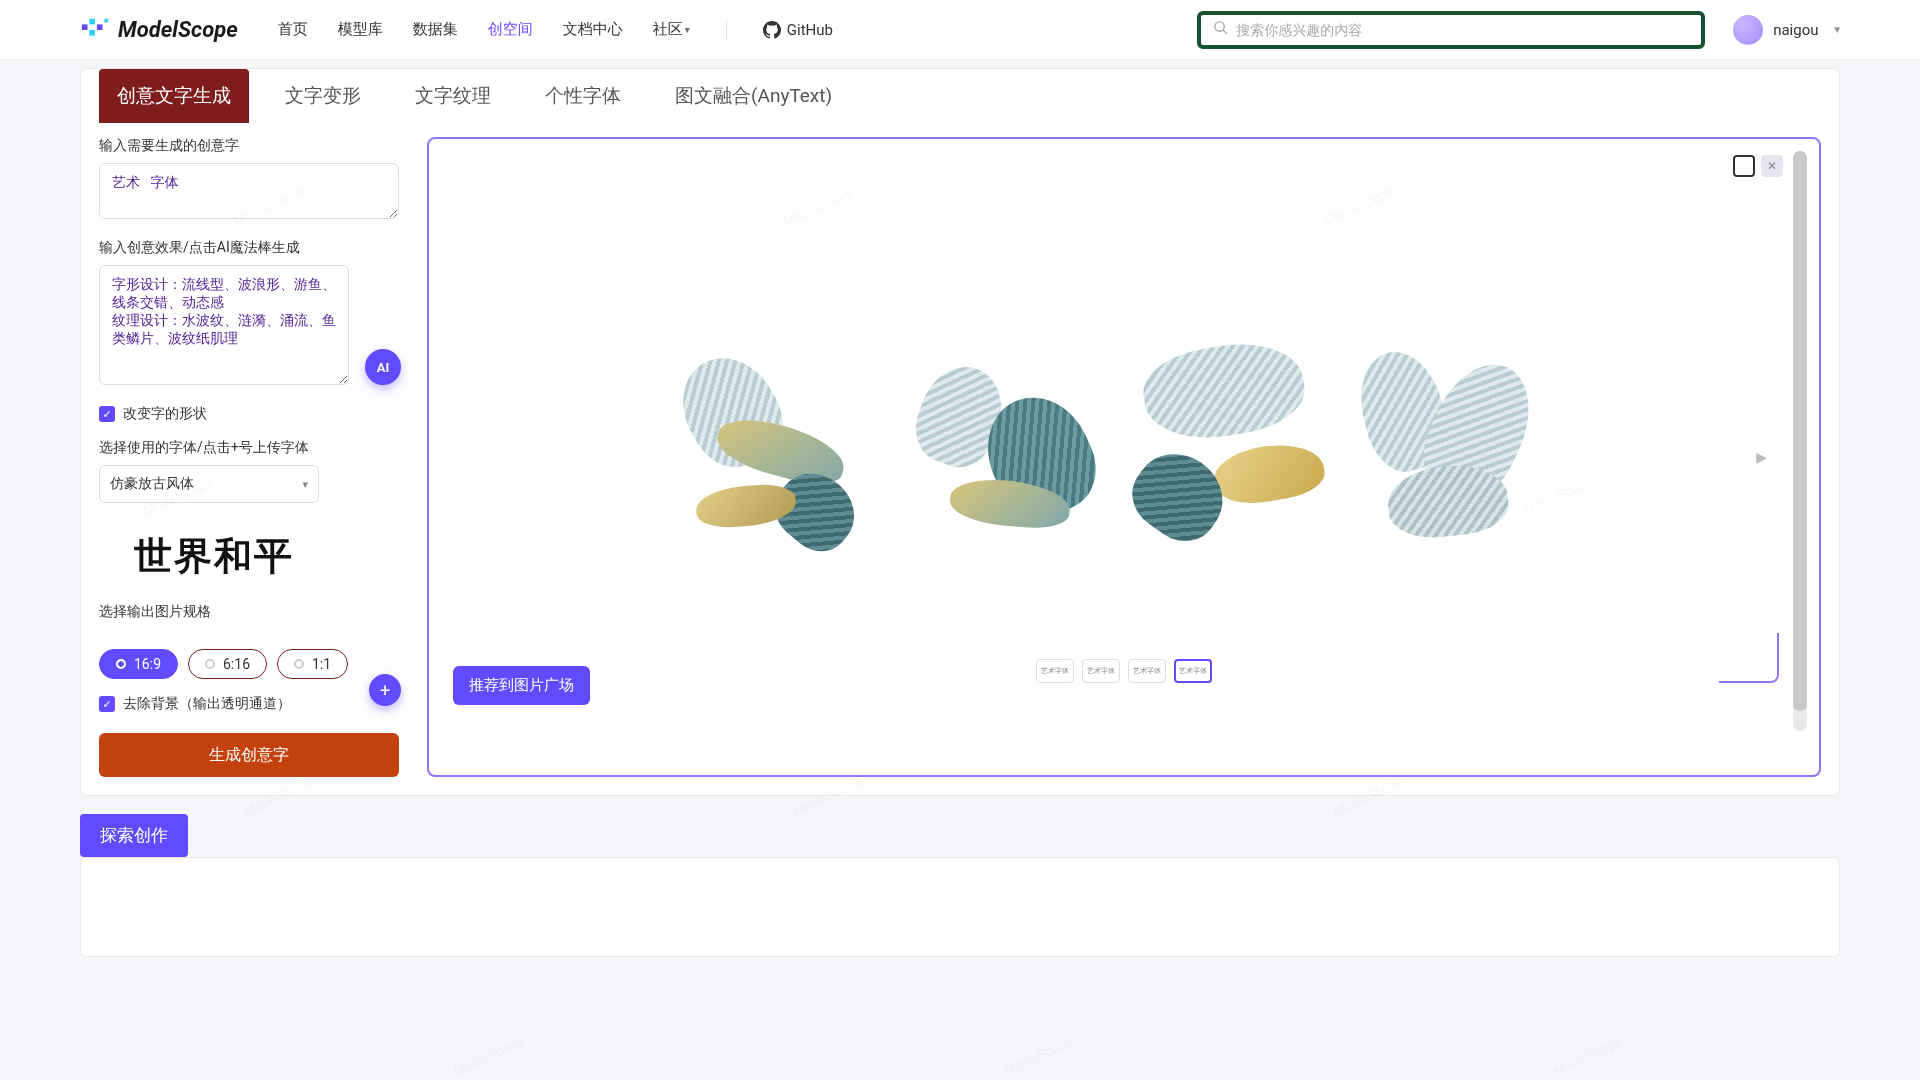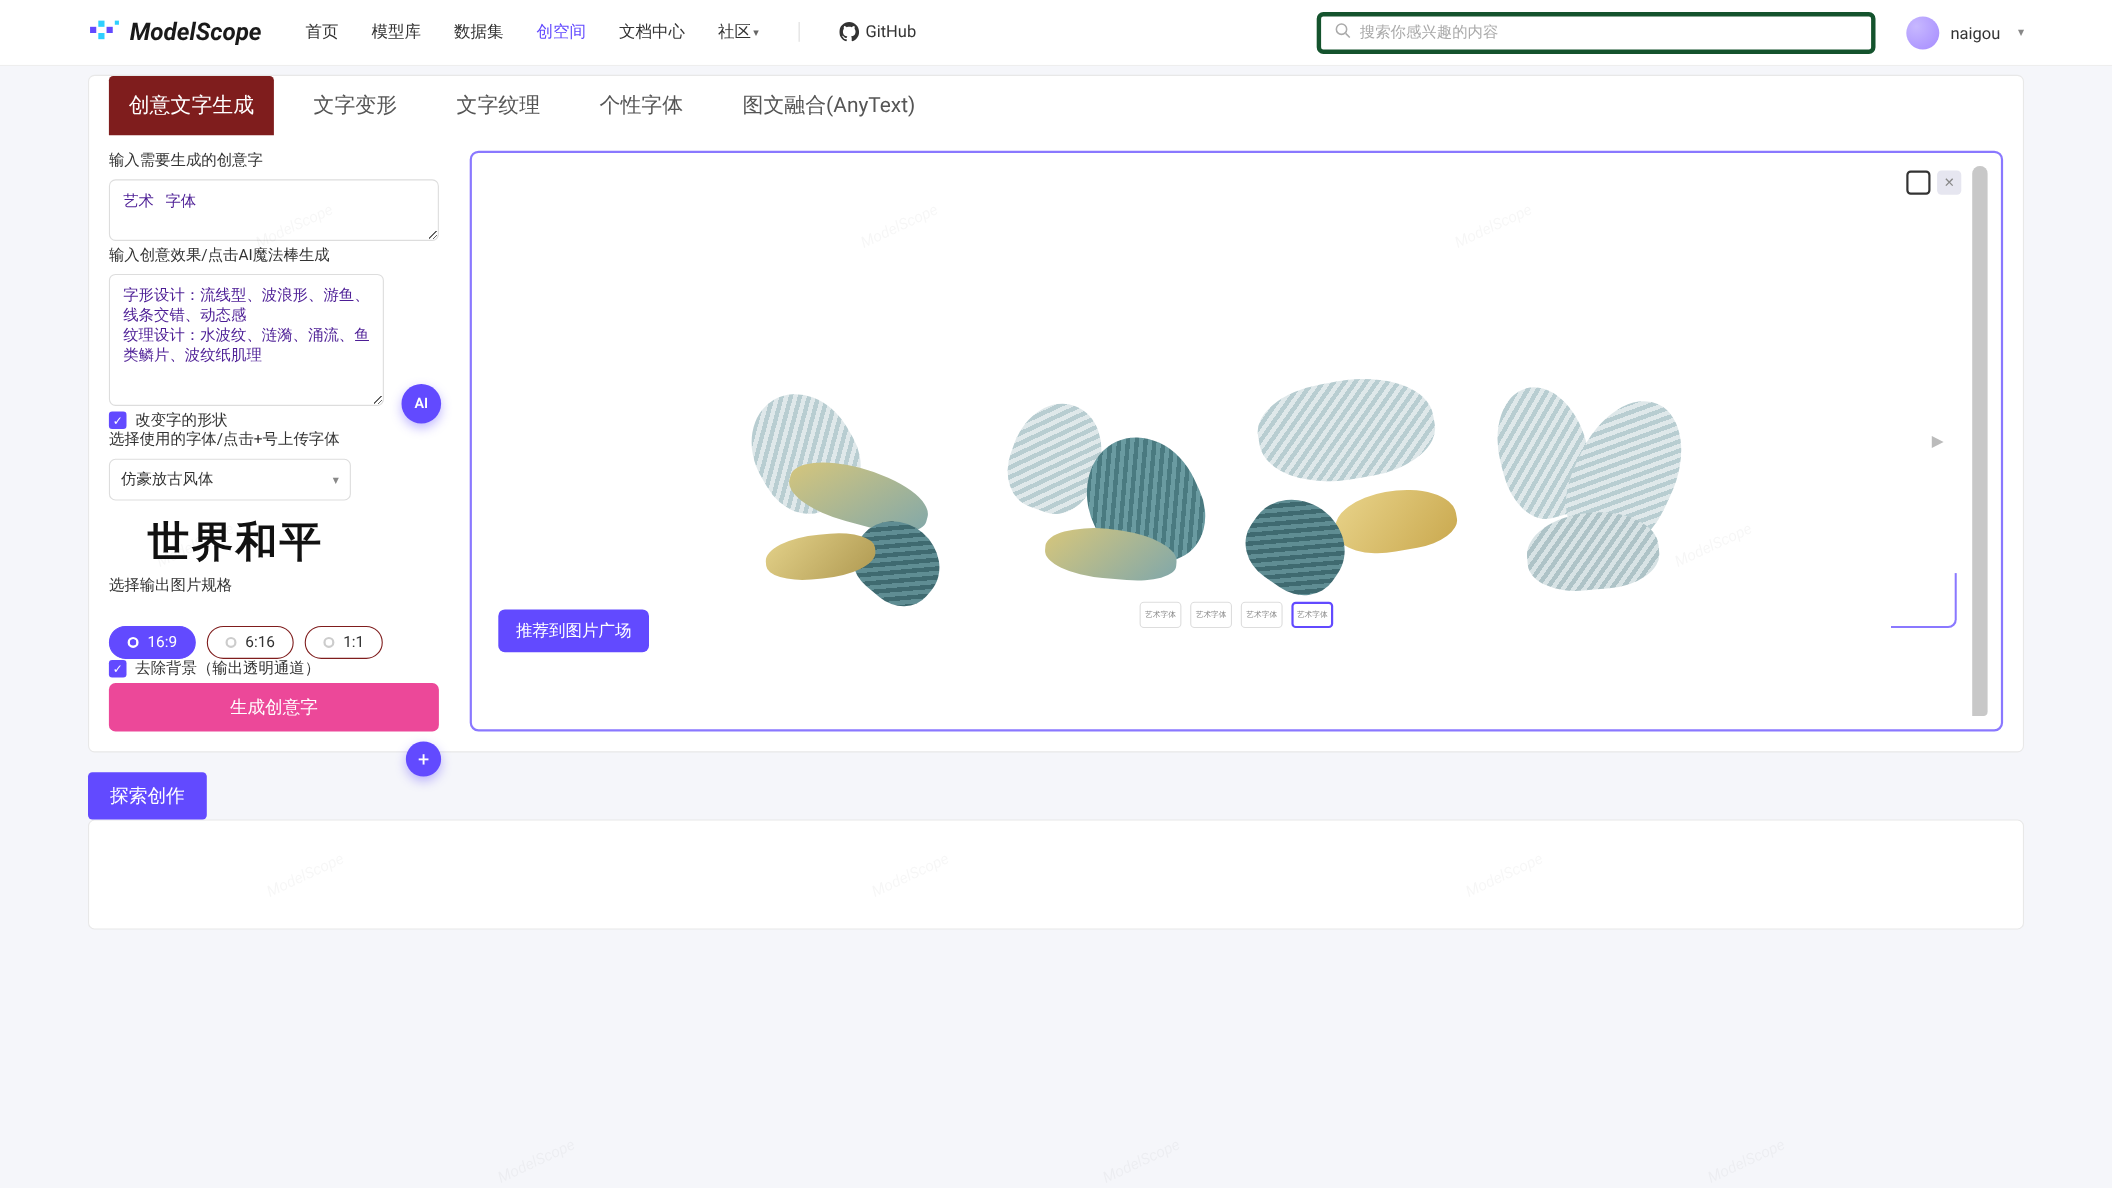--- a/index.html
+++ b/index.html
@@ -2,21 +2,21 @@
 <html><head>
 <meta charset="utf-8">
 <style>
 * { margin: 0; padding: 0; box-sizing: border-box; font-family: -apple-system, BlinkMacSystemFont, "Segoe UI", Roboto, "Helvetica Neue", Arial, sans-serif; }
 body { background: #f5f6fa; width: 1920px; height: 1080px; overflow: hidden; }
 
 .header { background: #fff; height: 60px; display: flex; align-items: center; padding: 0 80px; border-bottom: 1px solid #eee; }
 .logo { display: flex; align-items: center; gap: 8px; margin-right: 40px; }
 .logo-icon { width: 30px; height: 30px; }
 .logo-text { font-weight: 700; font-size: 22px; color: #1a1a1a; font-style: italic; }
-.nav { display: flex; gap: 30px; align-items: flex-start; }
+.nav { display: flex; gap: 30px; align-items: flex-end; }
 .nav-item { font-size: 15px; color: #333; cursor: pointer; }
 .nav-item.active { color: #624aff; }
 .nav-dropdown { display: flex; align-items: center; gap: 2px; }
 .nav-caret { font-size: 10px; color: #666; }
 .nav-sep { width: 1px; height: 18px; background: #ddd; margin: 0 6px; }
 .github-link { display: flex; align-items: center; gap: 6px; font-size: 15px; color: #333; }
 .spacer { flex: 1; }
 .search-box { width: 508px; height: 38px; border: 4px solid #14532d; border-radius: 6px; display: flex; align-items: center; padding: 0 12px; gap: 8px; }
 .search-box input { border: none; outline: none; flex: 1; font-size: 14px; color: #333; }
 .search-box input::placeholder { color: #aaa; }
@@ -25,38 +25,38 @@
 .avatar { width: 30px; height: 30px; border-radius: 50%; background: radial-gradient(circle at 30% 30%, #c7b8ff, #a58bff); }
 .username { font-size: 15px; color: #333; }
 .user-caret { font-size: 11px; color: #888; margin-left: 6px; }
 
 .page { padding: 0 80px; position: relative; }
 .card { background: #fff; border: 1px solid #e8e8e8; border-radius: 6px; margin-top: 8px; padding: 0 18px 18px; position: relative; }
 .tabs { display: flex; gap: 18px; margin: 0 -18px; padding: 0 18px; }
 .tab { padding: 14px 18px; font-size: 19px; color: #555; cursor: pointer; border-radius: 4px 4px 0 0;}
 .tab.active { background: #7f1d1d; color: #fff; }
 .panel { display: flex; gap: 28px; padding-top: 14px; }
-.left { width: 300px; display: flex; flex-direction: column; position: relative; justify-content: space-between; }
+.left { width: 300px; display: flex; flex-direction: column; gap: 16px; position: relative; justify-content: space-between; }
 .field-label { font-size: 14px; color: #333; margin-bottom: 8px; }
 .textarea { width: 100%; border: 1px solid #ddd; border-radius: 6px; padding: 10px 12px; font-size: 14px; color: #4c1d95; resize: vertical; background:#fff;}
 .ta-small { height: 56px; }
 .ta-large { height: 120px; width: 250px; }
 .ai-btn { position: absolute; right: -2px; top: 212px; width: 36px; height: 36px; border-radius: 50%; background: #624aff; color: #fff; font-size: 13px; font-weight: 600; display:flex; align-items:center; justify-content:center; box-shadow: 0 4px 10px rgba(98,74,255,0.4); cursor:pointer; }
 .plus-btn { position: absolute; right: -2px; top: 537px; width: 32px; height: 32px; border-radius: 50%; background: #624aff; color: #fff; font-size: 18px; display:flex; align-items:center; justify-content:center; box-shadow: 0 4px 10px rgba(98,74,255,0.4); cursor:pointer;}
 .checkbox-row { display: flex; align-items: center; gap: 8px; font-size: 14px; color: #333; }
 .checkbox { width: 16px; height: 16px; border-radius: 3px; background: #624aff; display:flex; align-items:center; justify-content:center; color:#fff; font-size:11px;}
 .select { width: 220px; height: 38px; border: 1px solid #ddd; border-radius: 6px; padding: 0 10px; display:flex; align-items:center; justify-content:space-between; font-size:14px; color:#333; background:#fff;}
 .select-caret{font-size:11px;color:#888;}
 .font-preview { width: 230px; height: 62px; display:flex; align-items:center; justify-content:center; font-size: 38px; font-weight: 700; color: #111; font-family: "STKaiti","KaiTi",serif; letter-spacing:2px; margin-top:6px;}
 .ratio-row { display:flex; gap:10px; }
 .ratio-pill { border:1px solid #7f1d1d; border-radius: 18px; padding: 6px 16px; display:flex; align-items:center; gap:8px; font-size:14px; color:#333; cursor:pointer; background:#fff;margin-top:20px;}
 .ratio-pill.active { background:#624aff; color:#fff; border-color:#624aff;}
 .ratio-dot { width:10px; height:10px; border-radius:50%; border:2px solid #ccc; background:#fff;}
 .ratio-pill.active .ratio-dot { border-color:#fff; background:#fff; box-shadow: inset 0 0 0 3px #624aff;}
-.submit-btn { width: 100%; height: 44px; background:#ec4899; color:#fff; border:none; border-radius:6px; font-size:16px; cursor:pointer; margin-top: 4px;}
+.submit-btn { width: 100%; height: 44px; background:#c2410c; color:#fff; border:none; border-radius:6px; font-size:16px; cursor:pointer; margin-top: 4px;}
 .right { flex:1; border:2px solid #8a78ff; border-radius:8px; padding: 12px; position:relative; display:flex; flex-direction:column;}
 .preview-wrap { flex:1; position:relative; border-radius:4px; overflow:hidden;}
 .preview-scroll { position:absolute; top:0; right:0; width:14px; height: 580px; background:#e8e8e8; border-radius:7px;}
 .preview-scroll-thumb{ position:absolute; top:0; left:0; right:0; height: 560px; background:#c8c8c8; border-radius:7px;}
 .preview-top-icons { position:absolute; top:4px; right:24px; display:flex; gap:6px;}
 .top-icon-box{width:22px;height:22px;border:2px solid #333;border-radius:4px;}
 .top-icon-close{width:22px;height:22px;background:#e6e6f0;border-radius:4px;display:flex;align-items:center;justify-content:center;color:#888;font-size:12px;}
 .preview-canvas { position:absolute; top:30px; left:18px; right:32px; height: 530px; background:#fff; display:flex; align-items:center; justify-content:center; }
 .fish-art { width: 100%; max-width: 940px; height: 240px; display:flex; align-items:center; justify-content:center; gap:14px;}
 .glyph { width: 210px; height: 220px; position:relative;}

